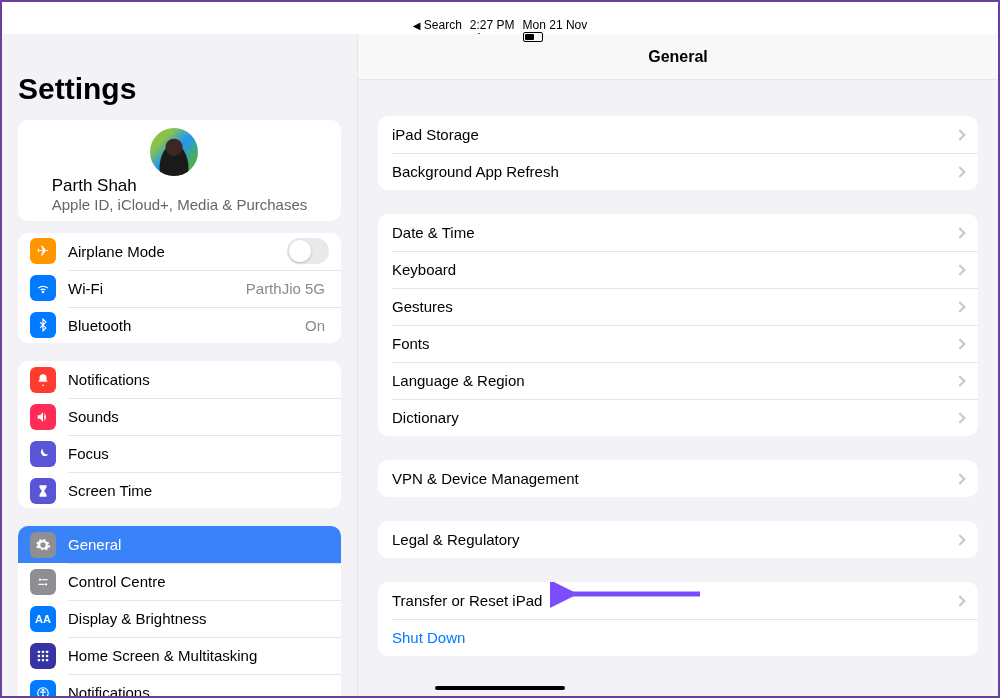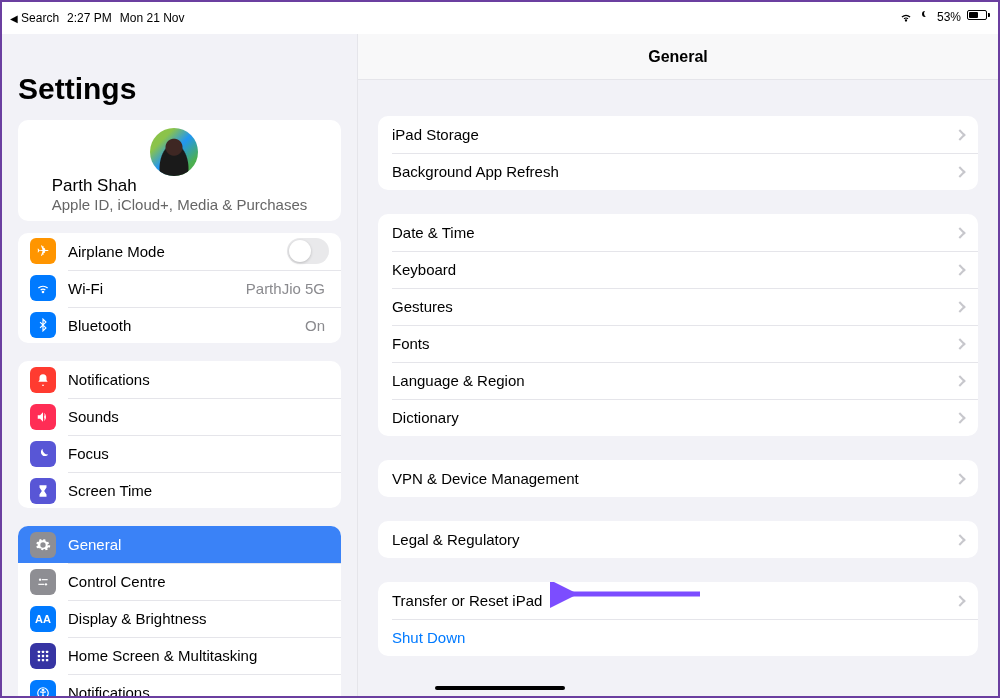--- a/index.html
+++ b/index.html
@@ -24,20 +24,21 @@
   }
   
   .status-bar {
     height: 18px;
     display: flex;
     align-items: center;
     justify-content: space-between;
     padding: 16px 8px;
     font-size: 12px;
     font-weight: 500;
+    flex-direction: column;
   }
   .status-left { display: flex; align-items: center; gap: 8px; }
   .status-right { display: flex; align-items: flex-start; gap: 6px; }
   .back-caret { font-size: 10px; }
   .battery-icon { display: inline-flex; align-items: center; gap: 1px; }
   .battery-shell { width: 20px; height: 10px; border: 1px solid #000; border-radius: 2px; position: relative; }
   .battery-fill { position: absolute; left: 1px; top: 1px; bottom: 1px; width: 50%; background: #000; border-radius: 1px; }
   .battery-tip { width: 2px; height: 4px; background: #000; border-radius: 0 1px 1px 0; }
 
   

